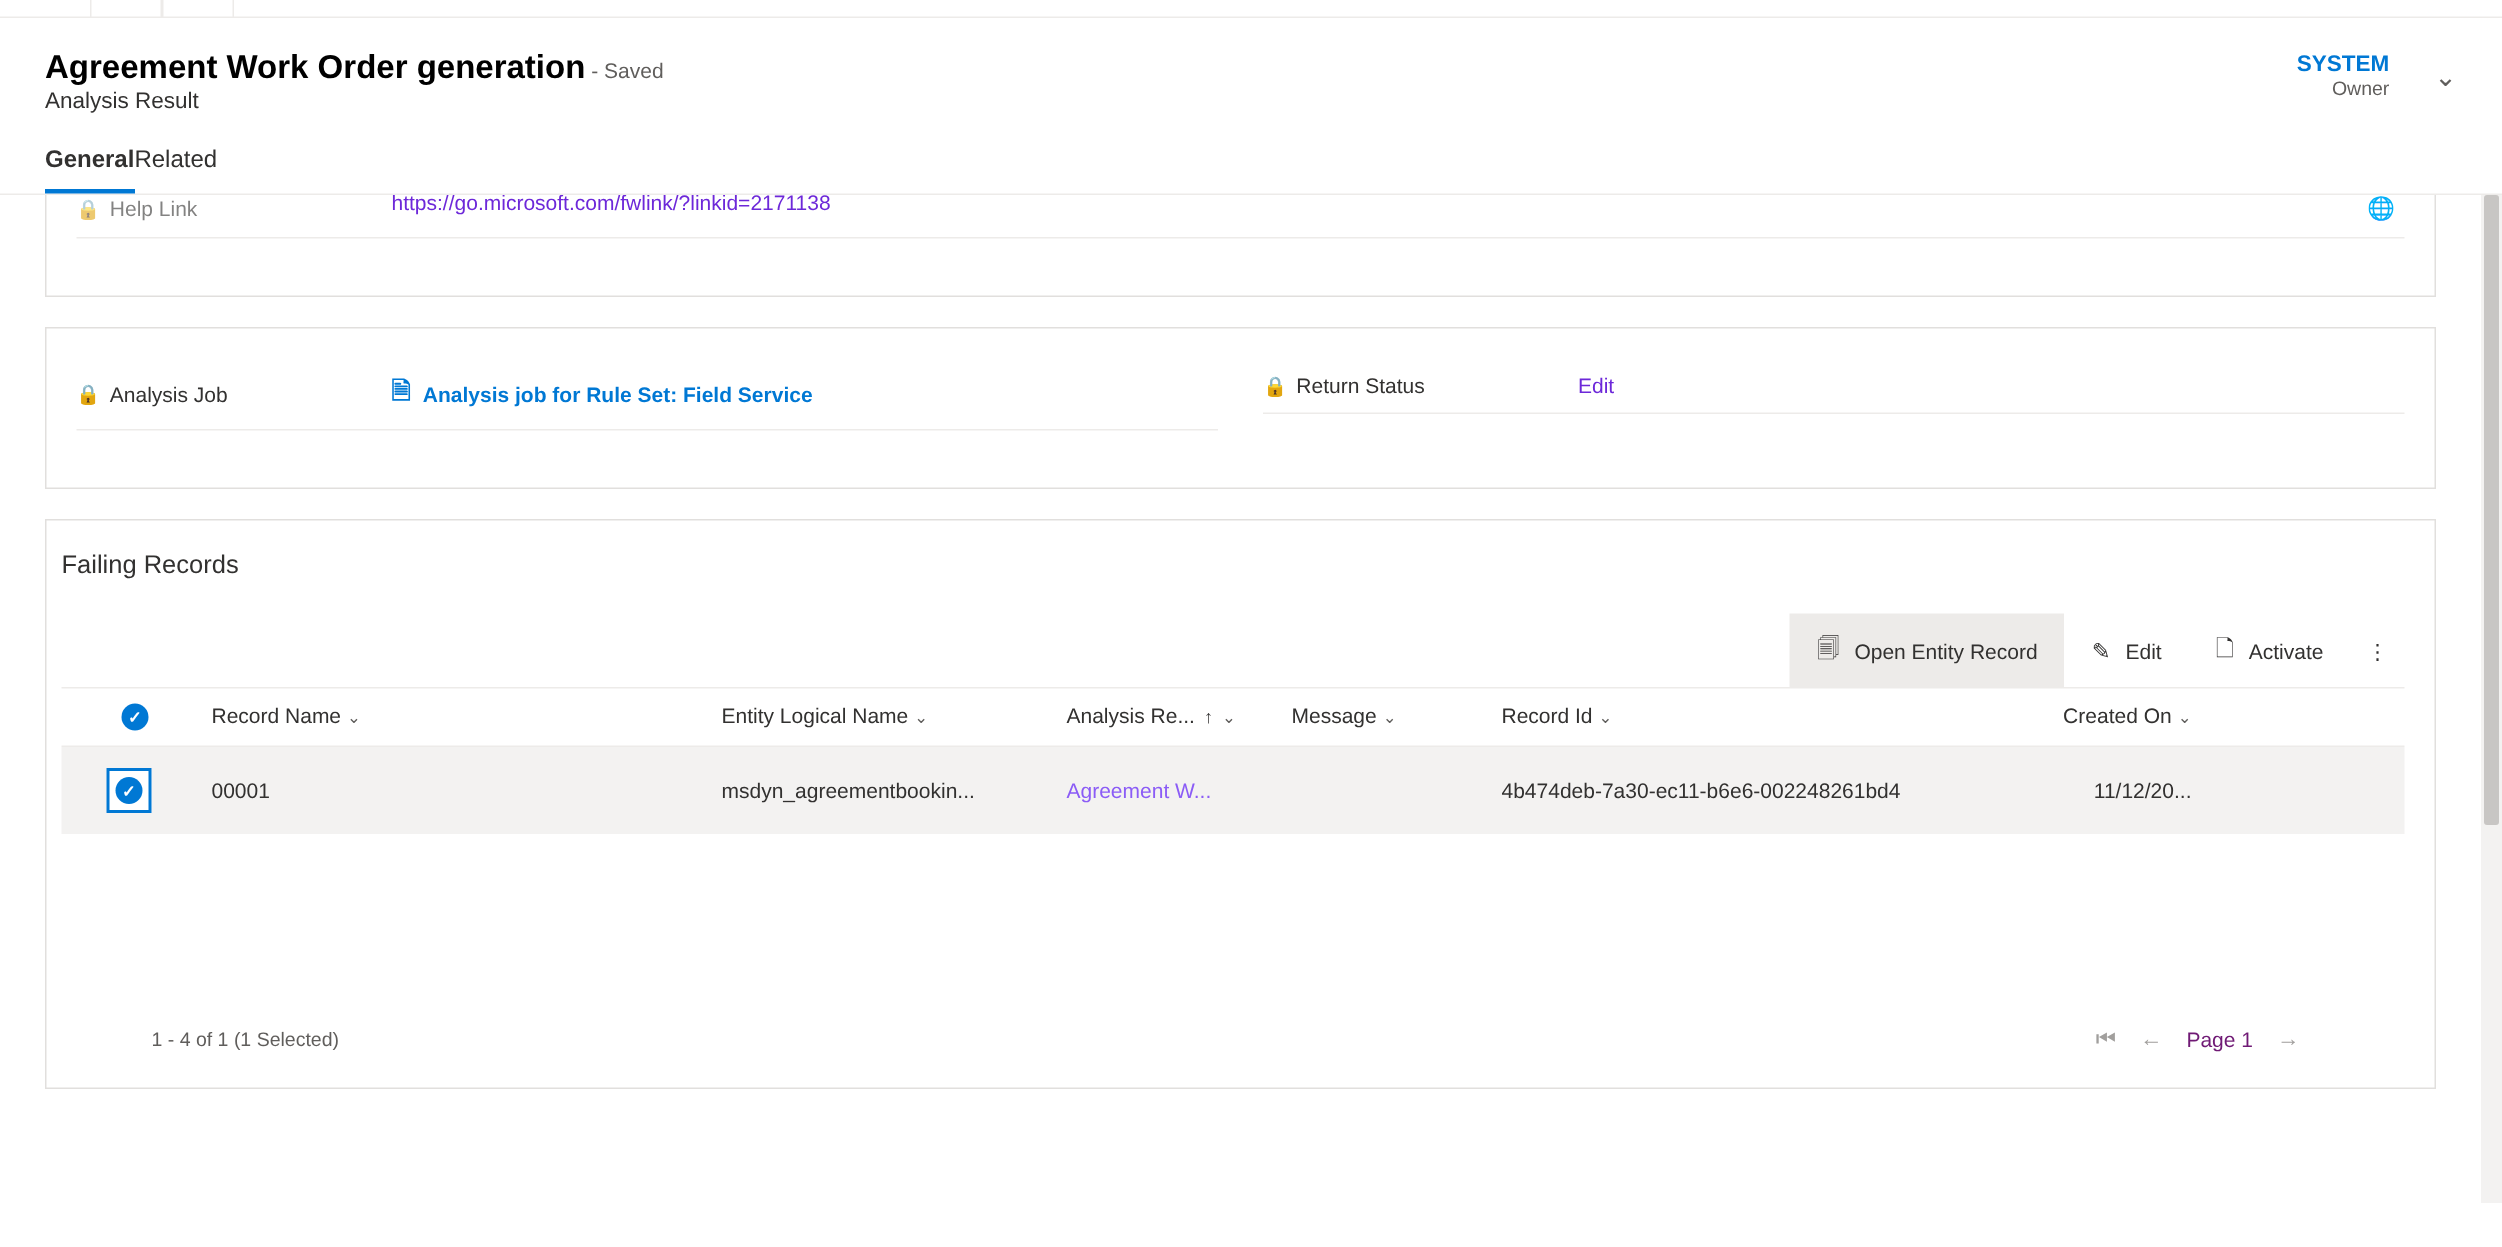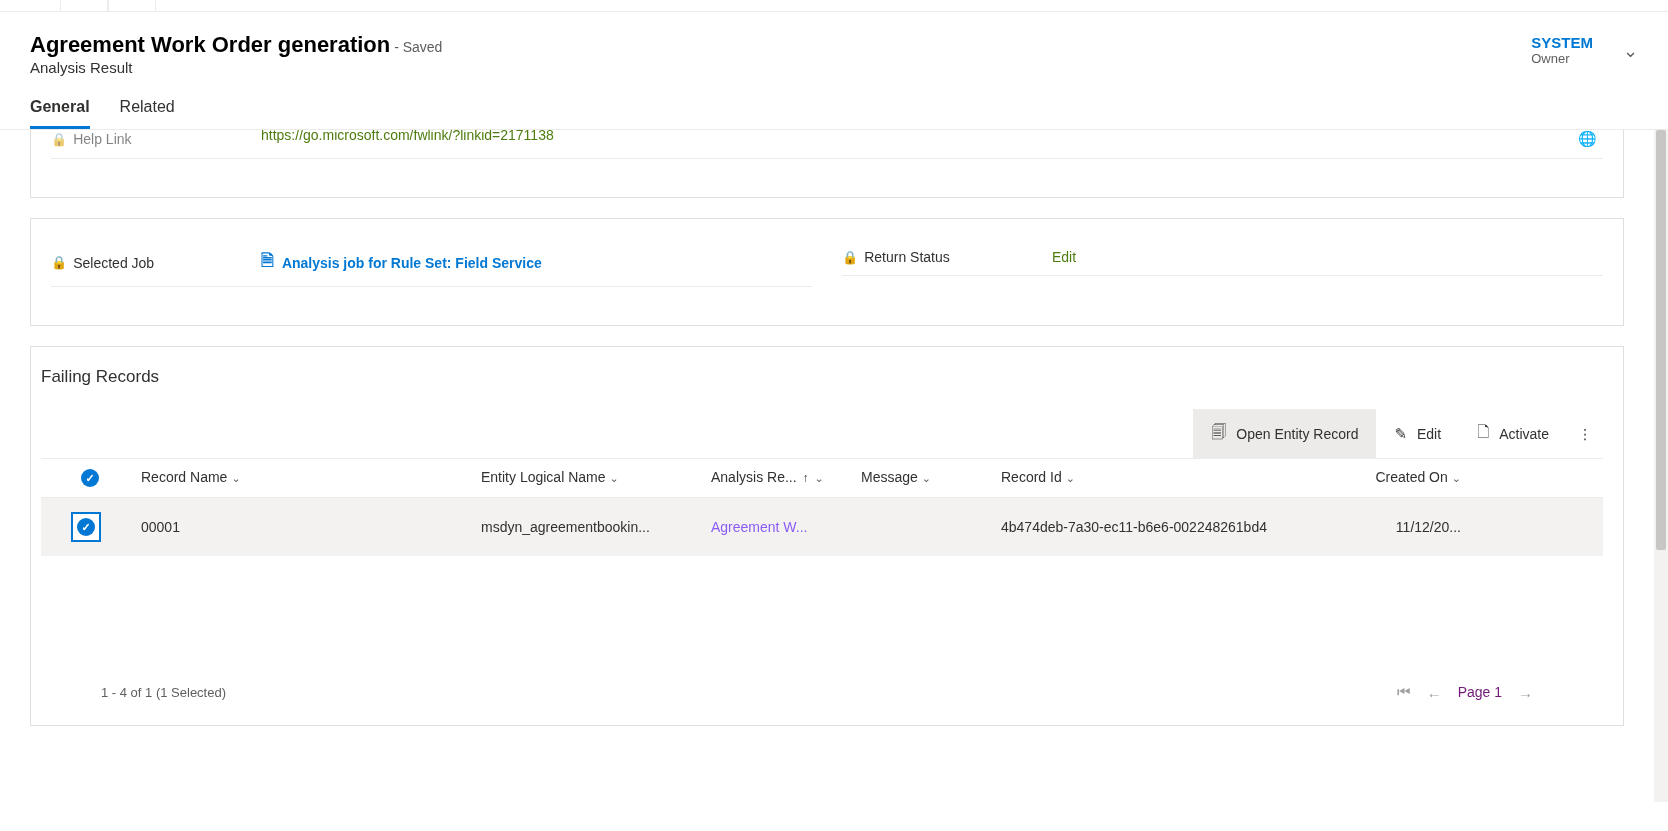--- a/index.html
+++ b/index.html
@@ -48,32 +48,31 @@
     font-size: 15px;
     color: #323130;
     margin-top: 1px;
   }
   .header-right {
     display: flex;
     align-items: flex-start;
     gap: 30px;
     padding-top: 2px;
   }
-  .owner-block { text-align: left; }
+  .owner-block { text-align: right; }
   .owner-system {
     color: #0078d4;
     font-weight: 600;
     font-size: 15px;
   }
   .owner-label { color: #605e5c; font-size: 13px; }
   .chevron-expand { font-size: 18px; color: #605e5c; padding-top: 6px; }
 
   .main-tabs {
     display: flex;
-    gap: 30px;
     padding: 22px 30px 0 30px;
     border-bottom: 1px solid #edebe9;
   }
   .main-tab {
     font-size: 16px;
     padding-bottom: 10px;
     cursor: pointer;
     color: #323130;
   }
   .main-tab.active {
@@ -124,21 +123,21 @@
   }
   .field-label {
     width: 210px;
     display: flex;
     align-items: center;
     gap: 6px;
     color: #323130;
     font-size: 14px;
   }
   .lock { font-size: 13px; color: #605e5c; }
-  .field-value { flex: 1; color: #4d7c0f; }
+  .field-value { flex: 1; color: #6d28d9; }
   .field-value.partial { margin-top: -8px; }
   .globe-icon { color: #605e5c; font-size: 15px; padding-right: 6px; }
 
   .two-col { display: flex; gap: 30px; }
   .two-col .col { flex: 1; }
 
   .link-value {
     color: #0078d4;
     font-weight: 600;
     display: flex;
@@ -278,21 +277,21 @@
       </div>
       <div style="height:18px;"></div>
     </div>
 
     <div class="card">
       <div class="two-col">
         <div class="col">
           <div class="field-row">
             <div class="field-label">
               <span class="lock">🔒</span>
-              <span>Selected Job</span>
+              <span>Analysis Job</span>
             </div>
             <div class="field-value link-value">
               <span class="doc-icon">🗎</span>
               <span>Analysis job for Rule Set: Field Service</span>
             </div>
           </div>
         </div>
         <div class="col">
           <div class="field-row">
             <div class="field-label">

